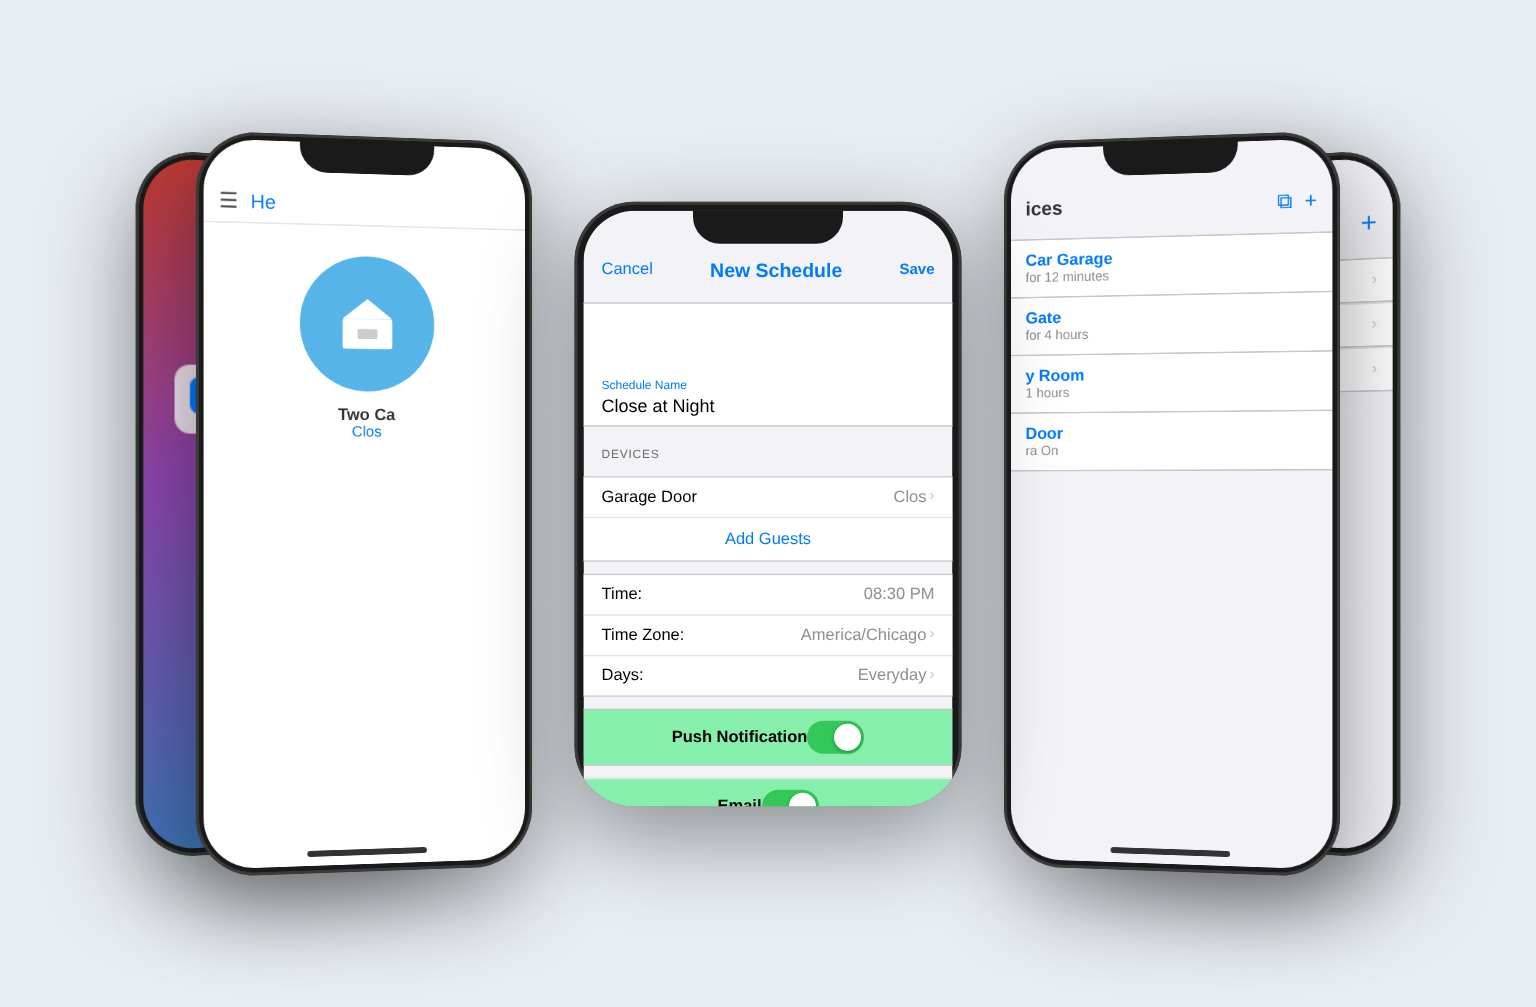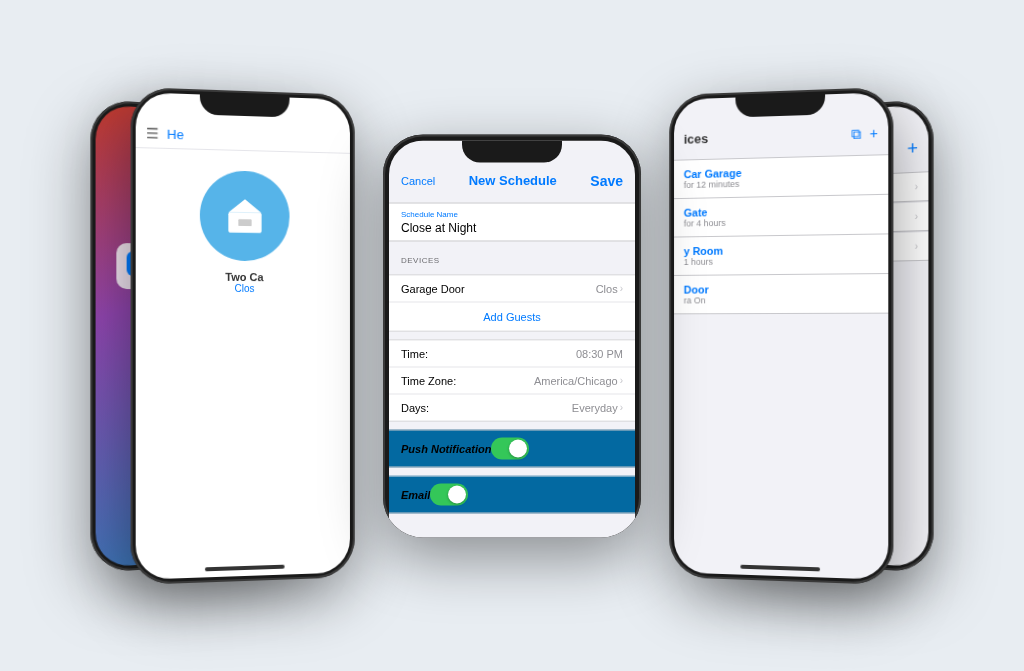--- a/index.html
+++ b/index.html
@@ -158,35 +158,36 @@
       color: #000;
     }
     .schedule-nav {
       display: flex;
       justify-content: space-between;
       align-items: center;
       padding: 4px 12px 6px;
     }
     .schedule-nav-cancel { color: #007AFF; font-size: 11px; }
     .schedule-nav-title { font-size: 13px; font-weight: 700; color: #007AFF; }
-    .schedule-nav-save { color: #007AFF; font-size: 14px; font-weight: 600; }
+    .schedule-nav-save { color: #007AFF; font-size: 10px; font-weight: 600; }
 
     .schedule-section {
       background: #fff;
       margin: 8px 0;
       border-top: 0.5px solid #c8c8cc;
       border-bottom: 0.5px solid #c8c8cc;
     }
     .schedule-field {
       padding: 6px 12px;
     }
     .schedule-field-label {
       font-size: 8px;
       color: #007AFF;
       margin-bottom: 2px;
+      margin-top: 44px;
     }
     .schedule-field-value {
       font-size: 12px;
       color: #000;
     }
     .section-header {
       padding: 6px 12px 2px;
       font-size: 8px;
       color: #6c6c70;
       text-transform: uppercase;
@@ -210,26 +211,25 @@
       padding: 8px;
       color: #007AFF;
       font-size: 11px;
       background: #fff;
       border-top: 0.5px solid #e5e5ea;
     }
 
     .toggle-row {
       display: flex;
       align-items: center;
-      justify-content: flex-start;
+      justify-content: center;
       padding: 7px 12px;
-      background: #0369a1;
+      background: #86efac;
       border-top: 0.5px solid #c8c8cc;
       border-bottom: 0.5px solid #c8c8cc;
-      font-style: italic;
     }
     .toggle-row + .toggle-row {
       border-top: 0.5px solid #e5e5ea;
       margin-top: 8px;
     }
     .toggle {
       width: 38px;
       height: 22px;
       border-radius: 11px;
       background: #34C759;

